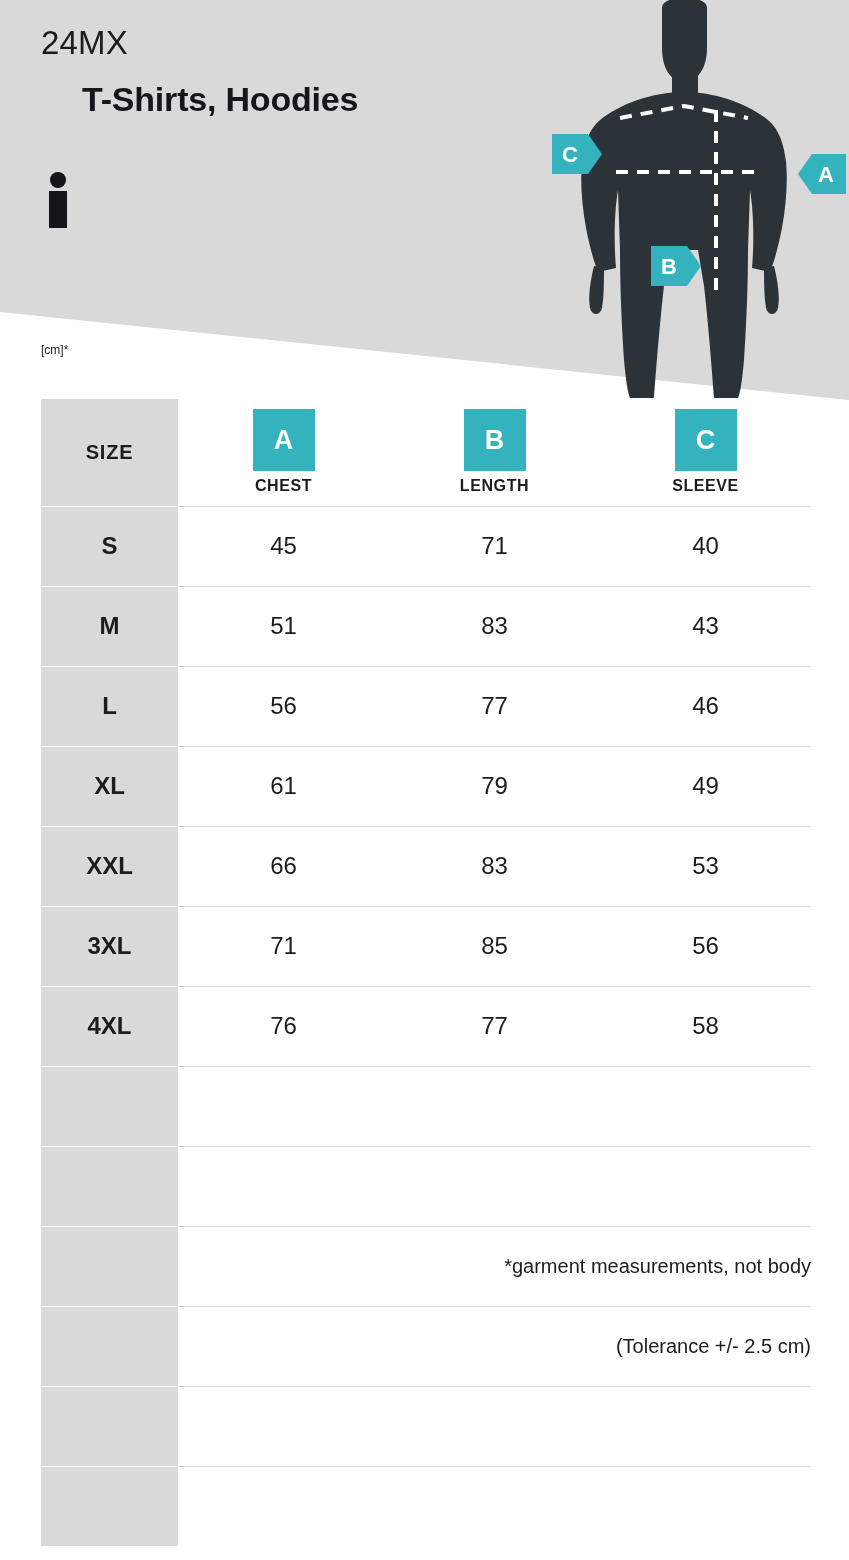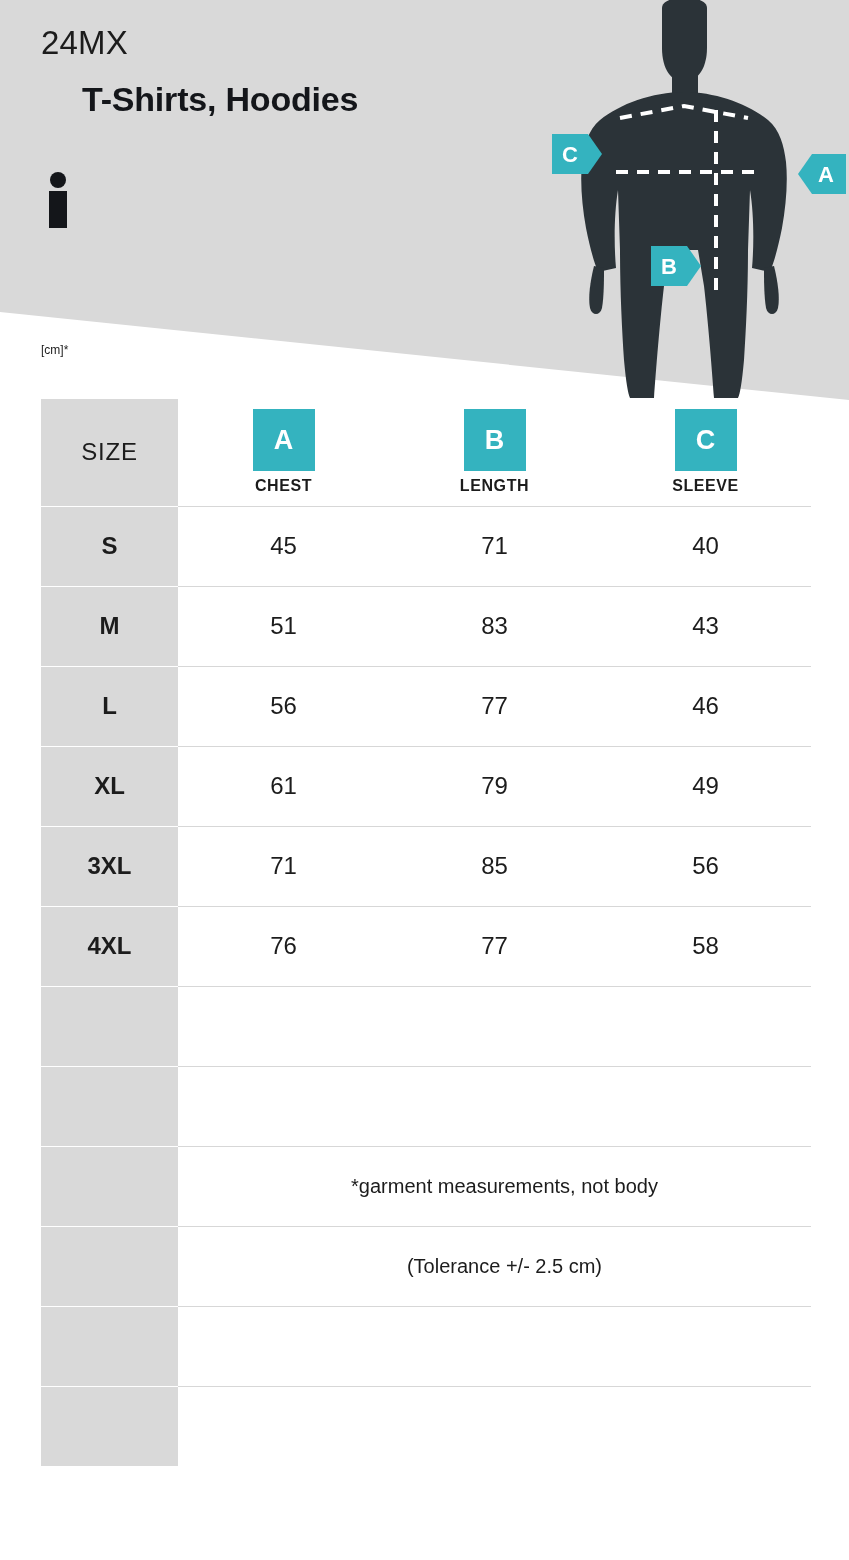--- a/index.html
+++ b/index.html
@@ -79,22 +79,22 @@
   .col-size {
     width: 137px;
     background: #d9d9d9;
   }
   .hdr-row td {
     height: 107px;
     vertical-align: middle;
     text-align: center;
   }
   .hdr-size {
-    font-size: 24px;
-    font-weight: normal;
+    font-size: 20px;
+    font-weight: bold;
     color: #1c1c1c;
     letter-spacing: 0.8px;
   }
   .letter-badge {
     display: block;
     width: 62px; height: 62px;
     margin: 0 auto 6px auto;
     background: #34b3bf;
     color: #ffffff;
     font-size: 27px;
@@ -121,21 +121,21 @@
   .data-row td.col-size {
     font-weight: bold;
     border-top: 1px solid #ffffff;
   }
   .note-row td {
     height: 80px;
     vertical-align: middle;
     font-size: 20px;
     color: #1c1c1c;
     border-top: 1px solid #d7d7d7;
-    text-align: center;
+    text-align: right;
     padding-left: 20px;
   }
   .note-row td.col-size {
     border-top: 1px solid #ffffff;
     padding-left: 0;
   }
   .blank-row td {
     height: 80px;
     border-top: 1px solid #d7d7d7;
   }
@@ -235,20 +235,26 @@
         <td class="cell-b">77</td>
         <td class="cell-c">46</td>
       </tr>
       <tr class="data-row">
         <td class="col-size">XL</td>
         <td class="cell-a">61</td>
         <td class="cell-b">79</td>
         <td class="cell-c">49</td>
       </tr>
       <tr class="data-row">
+        <td class="col-size">XXL</td>
+        <td class="cell-a">66</td>
+        <td class="cell-b">83</td>
+        <td class="cell-c">53</td>
+      </tr>
+      <tr class="data-row">
         <td class="col-size">3XL</td>
         <td class="cell-a">71</td>
         <td class="cell-b">85</td>
         <td class="cell-c">56</td>
       </tr>
       <tr class="data-row">
         <td class="col-size">4XL</td>
         <td class="cell-a">76</td>
         <td class="cell-b">77</td>
         <td class="cell-c">58</td>

